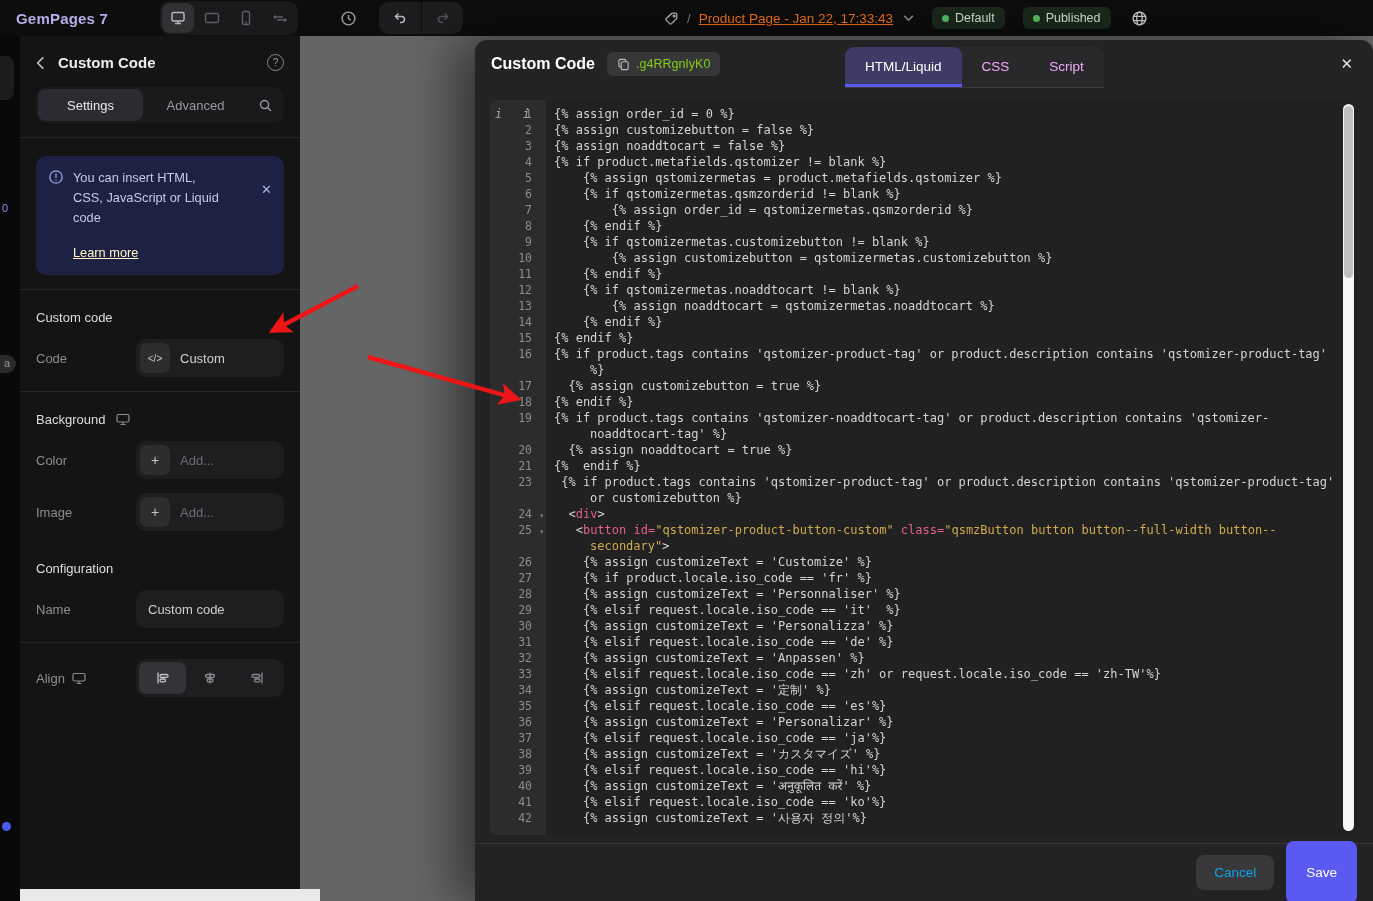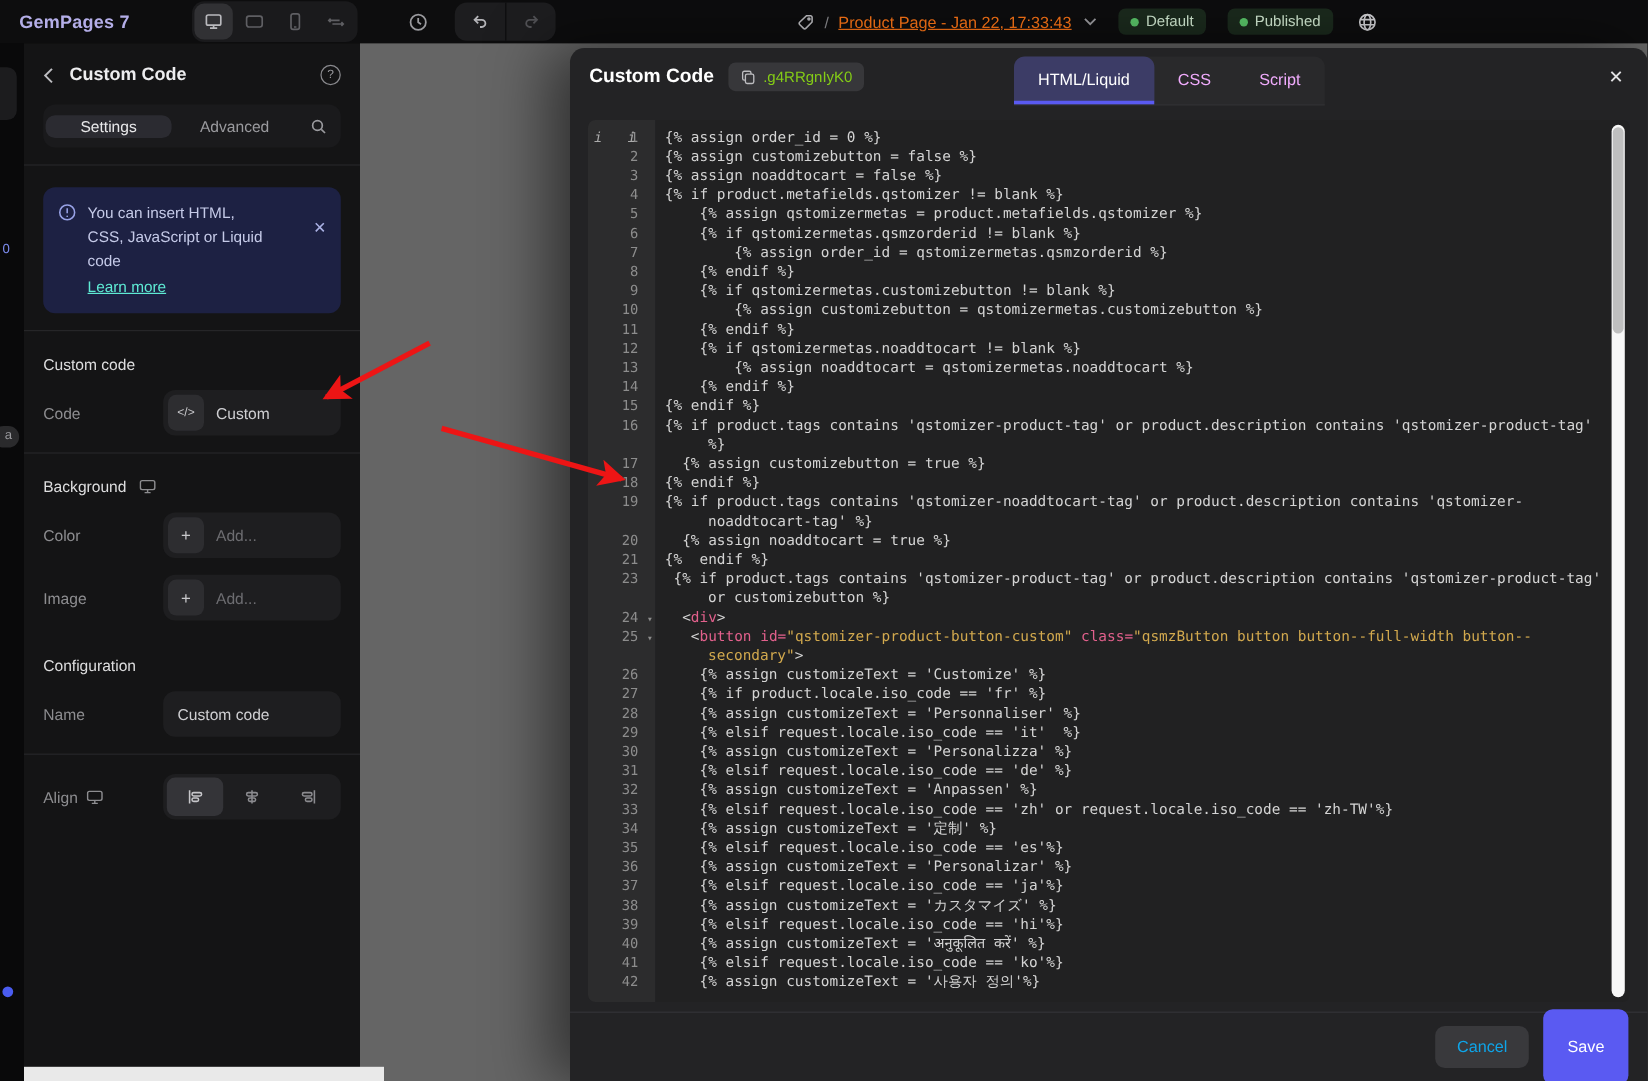--- a/index.html
+++ b/index.html
@@ -33,28 +33,28 @@
   .ls-pill { position:absolute; left:-6px; top:319px; width:22px; height:18px; background:#2a2a2c; border-radius:9px; color:#9a9a9e; font-size:11px; text-align:right; padding:2px 6px 0 0; }
   .ls-dot { position:absolute; left:2px; top:786px; width:9px; height:9px; background:#4a5cf0; border-radius:50%; }
 
   
   .sidebar { position:absolute; left:20px; top:36px; width:280px; height:865px; background:#141415; z-index:3; }
   .sb-head { display:flex; align-items:center; padding:18px 16px 14px 16px; }
   .sb-back { color:#bdbdc1; font-size:16px; width:18px; }
   .sb-title { font-size:15px; font-weight:700; color:#ededef; margin-left:4px; flex:1; }
   .sb-help { width:17px; height:17px; border:1.4px solid #8a8a8e; border-radius:50%; color:#9a9a9e; font-size:10px; display:flex; align-items:center; justify-content:center; }
   .sb-tabs { margin:2px 16px 0 16px; background:#1a1a1c; border-radius:10px; height:36px; display:flex; align-items:center; padding:2px; }
-  .sb-tab { flex:1; height:19px; border-radius:8px; display:flex; align-items:center; justify-content:center; font-size:13px; color:#9a9a9e; }
+  .sb-tab { flex:1; height:32px; border-radius:8px; display:flex; align-items:center; justify-content:center; font-size:13px; color:#9a9a9e; }
   .sb-tab.active { background:#2b2b31; color:#e8e8ea; }
   .sb-search { width:34px; display:flex; align-items:center; justify-content:center; color:#9a9a9e; }
   .sb-div { border-top:1px solid #262628; margin:14px 0 0 0; }
   .banner { margin:18px 16px 0 16px; background:#1d2143; border-radius:10px; padding:12px 12px 12px 12px; display:flex; gap:9px; position:relative; }
   .banner-ic { color:#98a2e6; flex:none; margin-top:1px; }
   .banner-txt { font-size:12.8px; line-height:1.55; color:#c5cae8; width:150px; }
-  .banner-link { text-decoration:underline; color:#5eead4; display:inline-block; margin-top:2px; }
+  .banner-link { text-decoration:underline; color:#fef9c3; display:inline-block; margin-top:16px; }
   .banner-x { position:absolute; right:12px; top:26px; color:#aab1e4; font-size:13px; }
   .sec-title { font-size:13px; color:#dededf; margin:20px 16px 0 16px; }
   .row { display:flex; align-items:center; margin:14px 16px 0 16px; }
   .row-label { font-size:13px; color:#8d8d90; flex:1; display:flex; align-items:center; gap:7px; }
   .ctrl { width:148px; height:38px; background:#1e1e20; border-radius:10px; display:flex; align-items:center; padding:4px; }
   .ctrl-iconbox { width:30px; height:30px; background:#2d2d30; border-radius:7px; display:flex; align-items:center; justify-content:center; color:#c9c9cc; font-size:10px; flex:none; }
   .ctrl-text { margin-left:10px; font-size:13px; color:#cfcfd2; }
   .ctrl-text.placeholder { color:#6d6d71; }
   .ctrl-input { width:148px; height:38px; background:#1e1e20; border-radius:10px; display:flex; align-items:center; padding:0 12px; font-size:13px; color:#cfcfd2; }
   .mini-monitor { color:#8d8d90; display:flex; }

